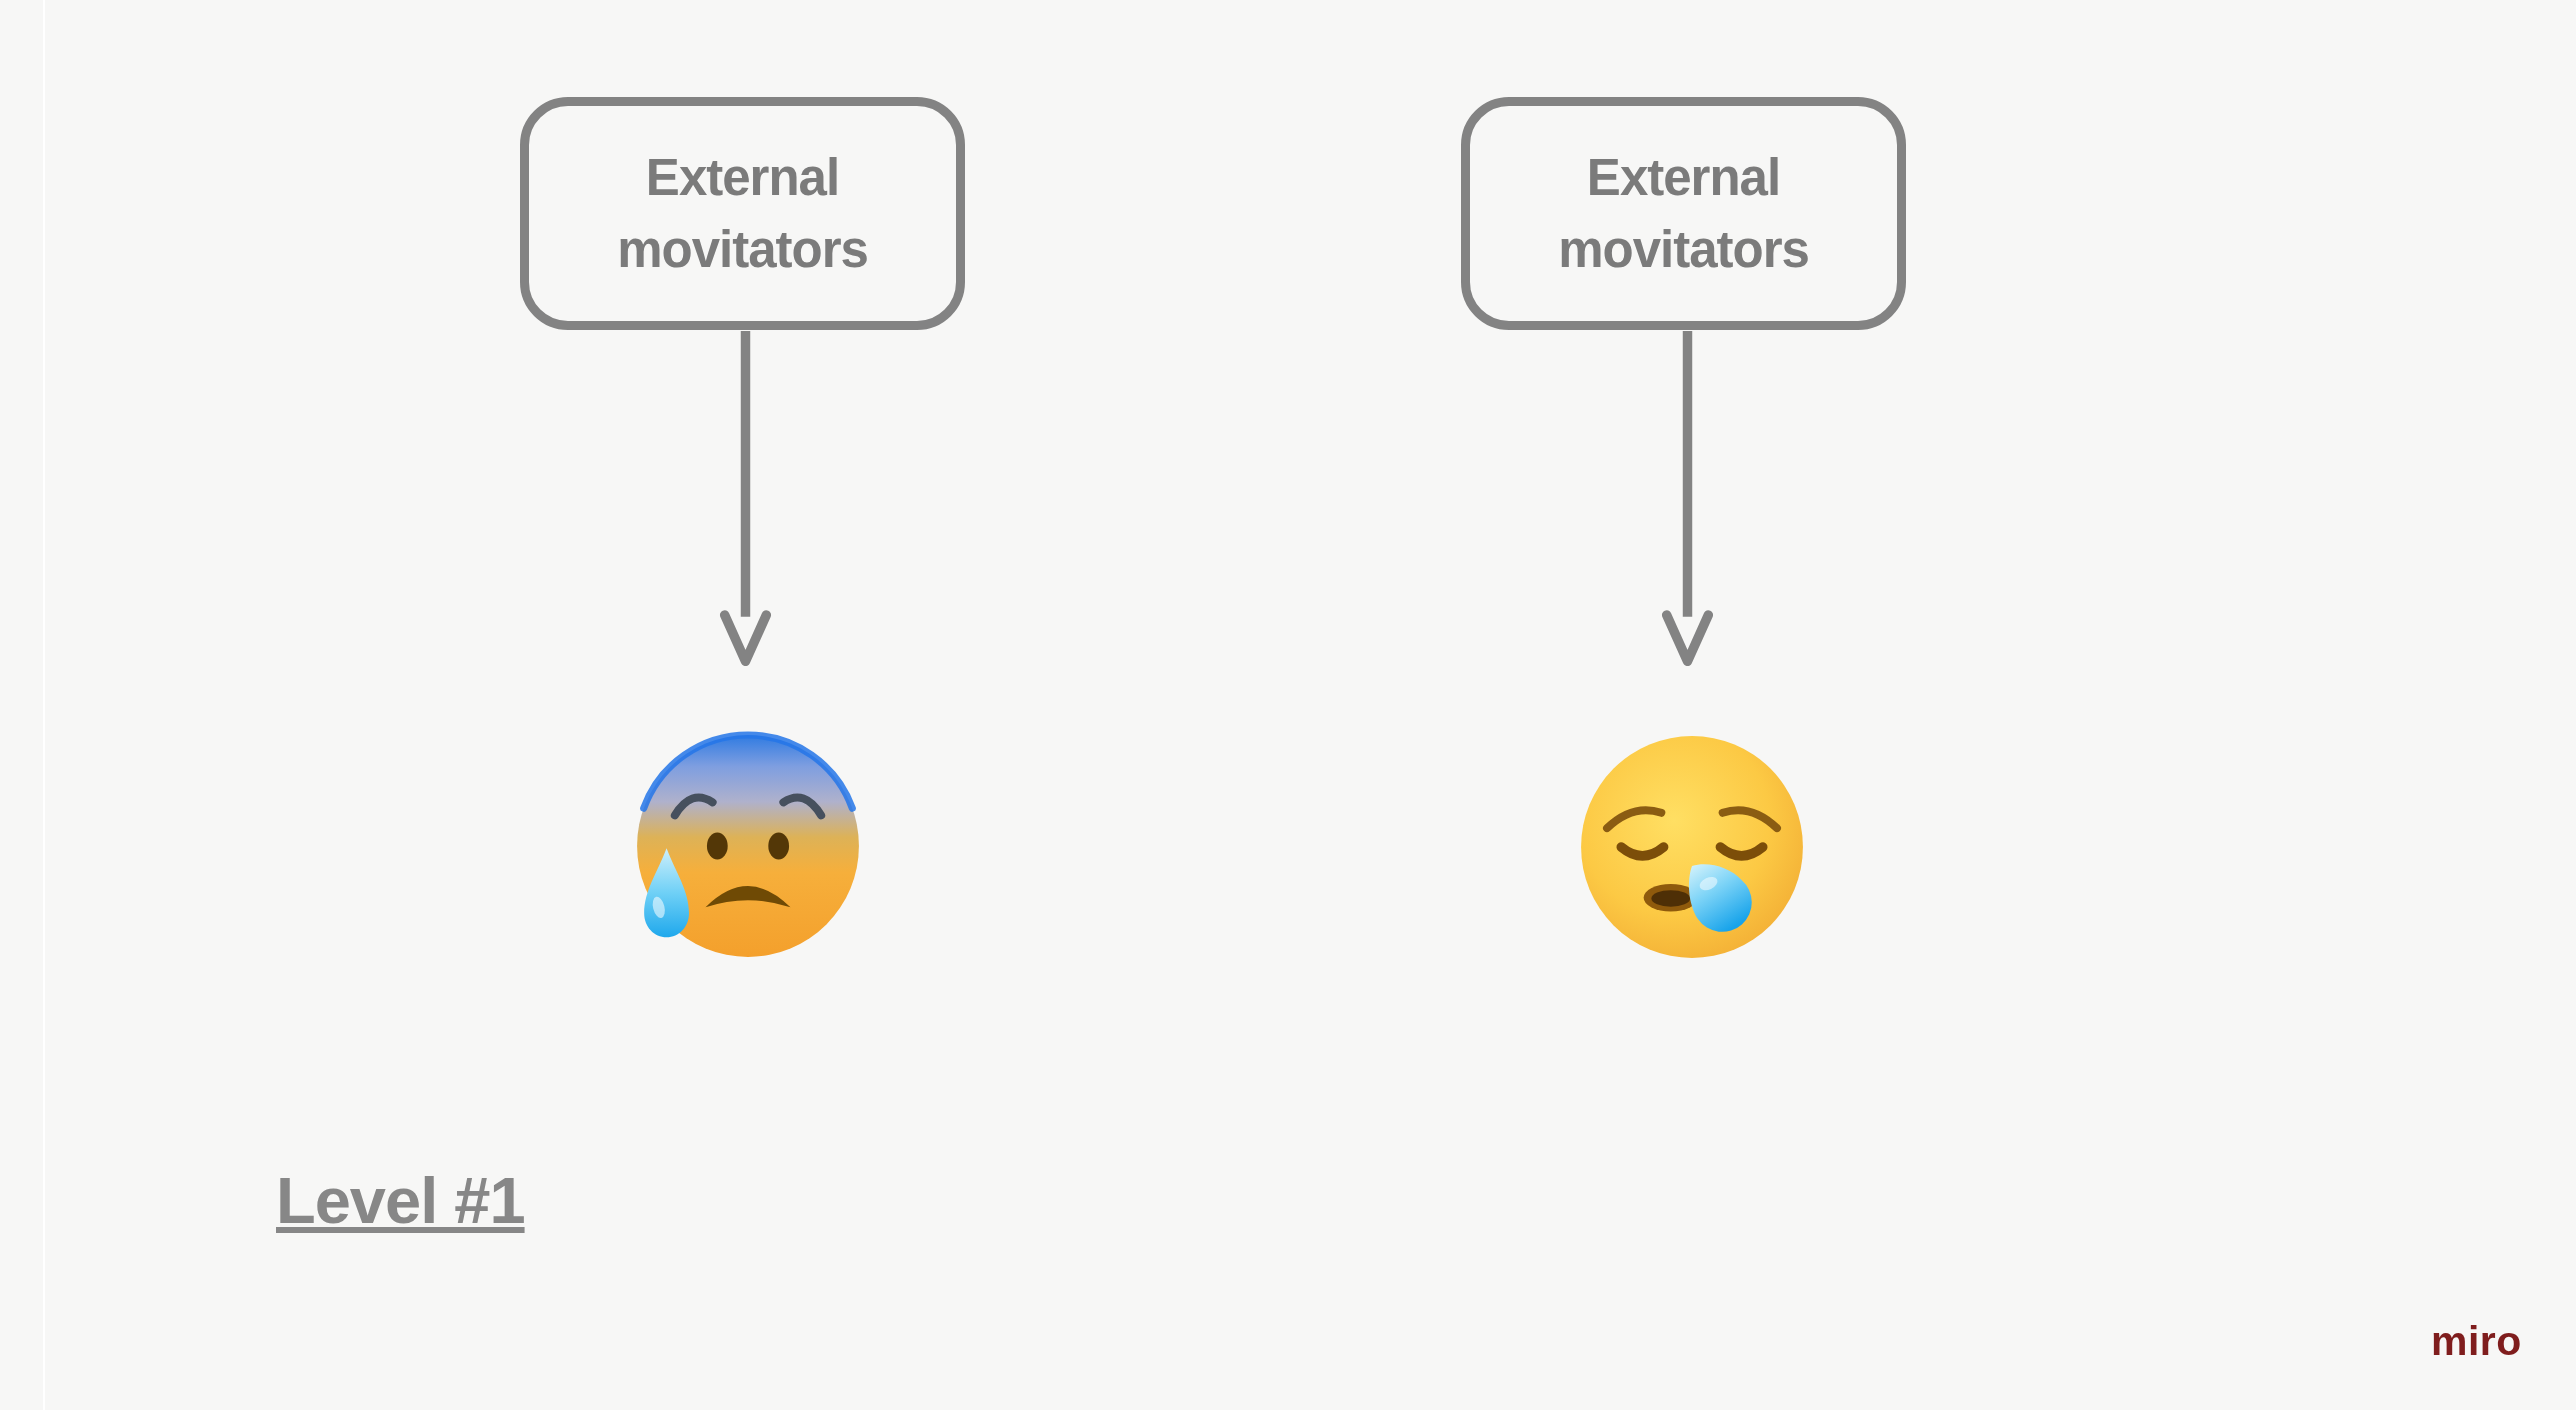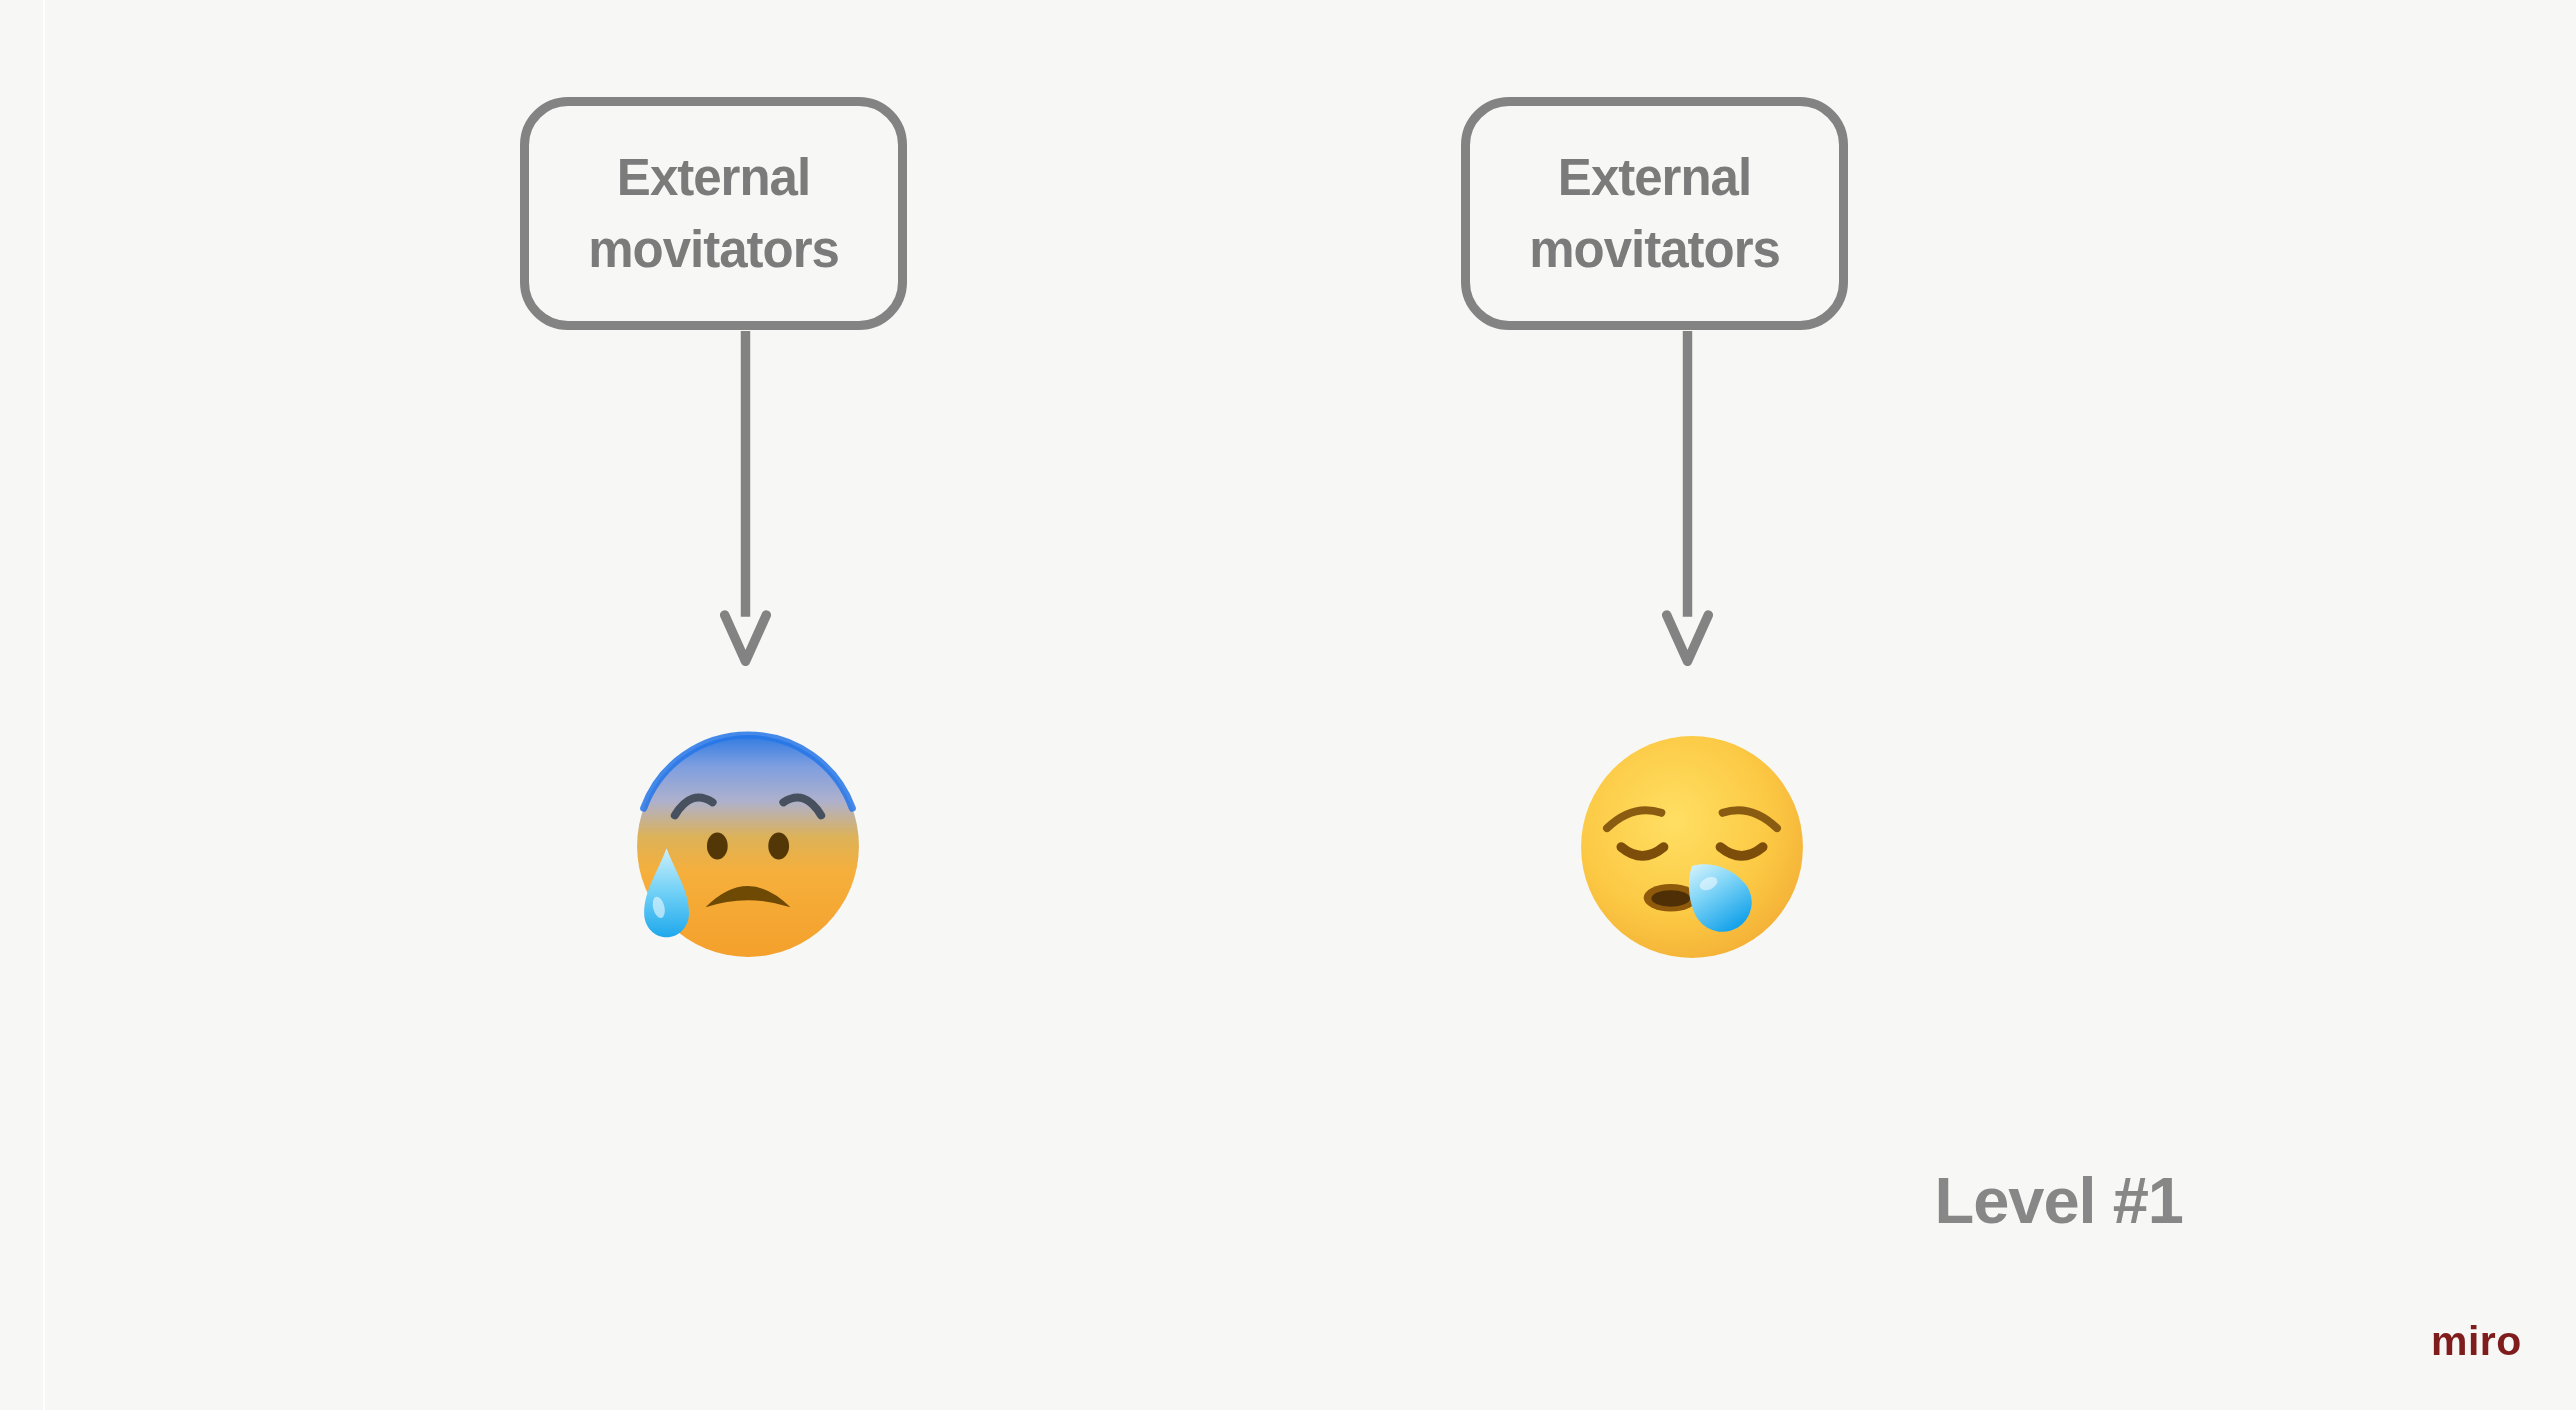--- a/index.html
+++ b/index.html
@@ -7,40 +7,40 @@
     width:2576px;height:1411px;position:relative;overflow:hidden;
     background:#f7f7f6;
     font-family:"Liberation Sans","DejaVu Sans",sans-serif;
   }
   .board{position:absolute;inset:0;}
   .panel-divider{
     position:absolute;left:43px;top:0;width:1.9px;height:1411px;
     background:#ffffff;
   }
   .shape-box{
-    position:absolute;width:387px;height:233px;box-sizing:border-box;
+    position:absolute;width:445px;height:233px;box-sizing:border-box;
     border:9.5px solid #838383;border-radius:48px;
     display:flex;align-items:center;justify-content:center;
     text-align:center;padding:0 32px;
     font-size:51px;font-weight:bold;line-height:72px;color:#7b7b7b;
     letter-spacing:-1px;
     background:transparent;
   }
   .shape-box.left{left:520px;top:97px;}
   .shape-box.right{left:1461px;top:97px;}
   .arrow{position:absolute;width:53px;height:339px;}
   .arrow.left{left:719px;top:330px;}
   .arrow.right{left:1661px;top:330px;}
   .emoji{position:absolute;width:236px;height:236px;}
   .emoji.left{left:630px;top:728px;}
   .emoji.right{left:1574px;top:729px;}
   .caption{
     position:absolute;left:276px;top:1155px;width:1907px;
-    text-align:right;font-weight:bold;letter-spacing:-1px;
-    font-size:65px;line-height:92px;color:#878787;
+    text-align:left;font-weight:bold;letter-spacing:-1px;
+    font-size:65px;line-height:92px;color:#878787;text-decoration:underline;
   }
   .caption .dark{color:#1e1e1e;}
   .watermark{
     position:absolute;left:2431px;top:1318px;
     font-size:41px;font-weight:bold;color:#7f1d1d;letter-spacing:0.5px;
   }
 </style>
 </head>
 <body>
 

